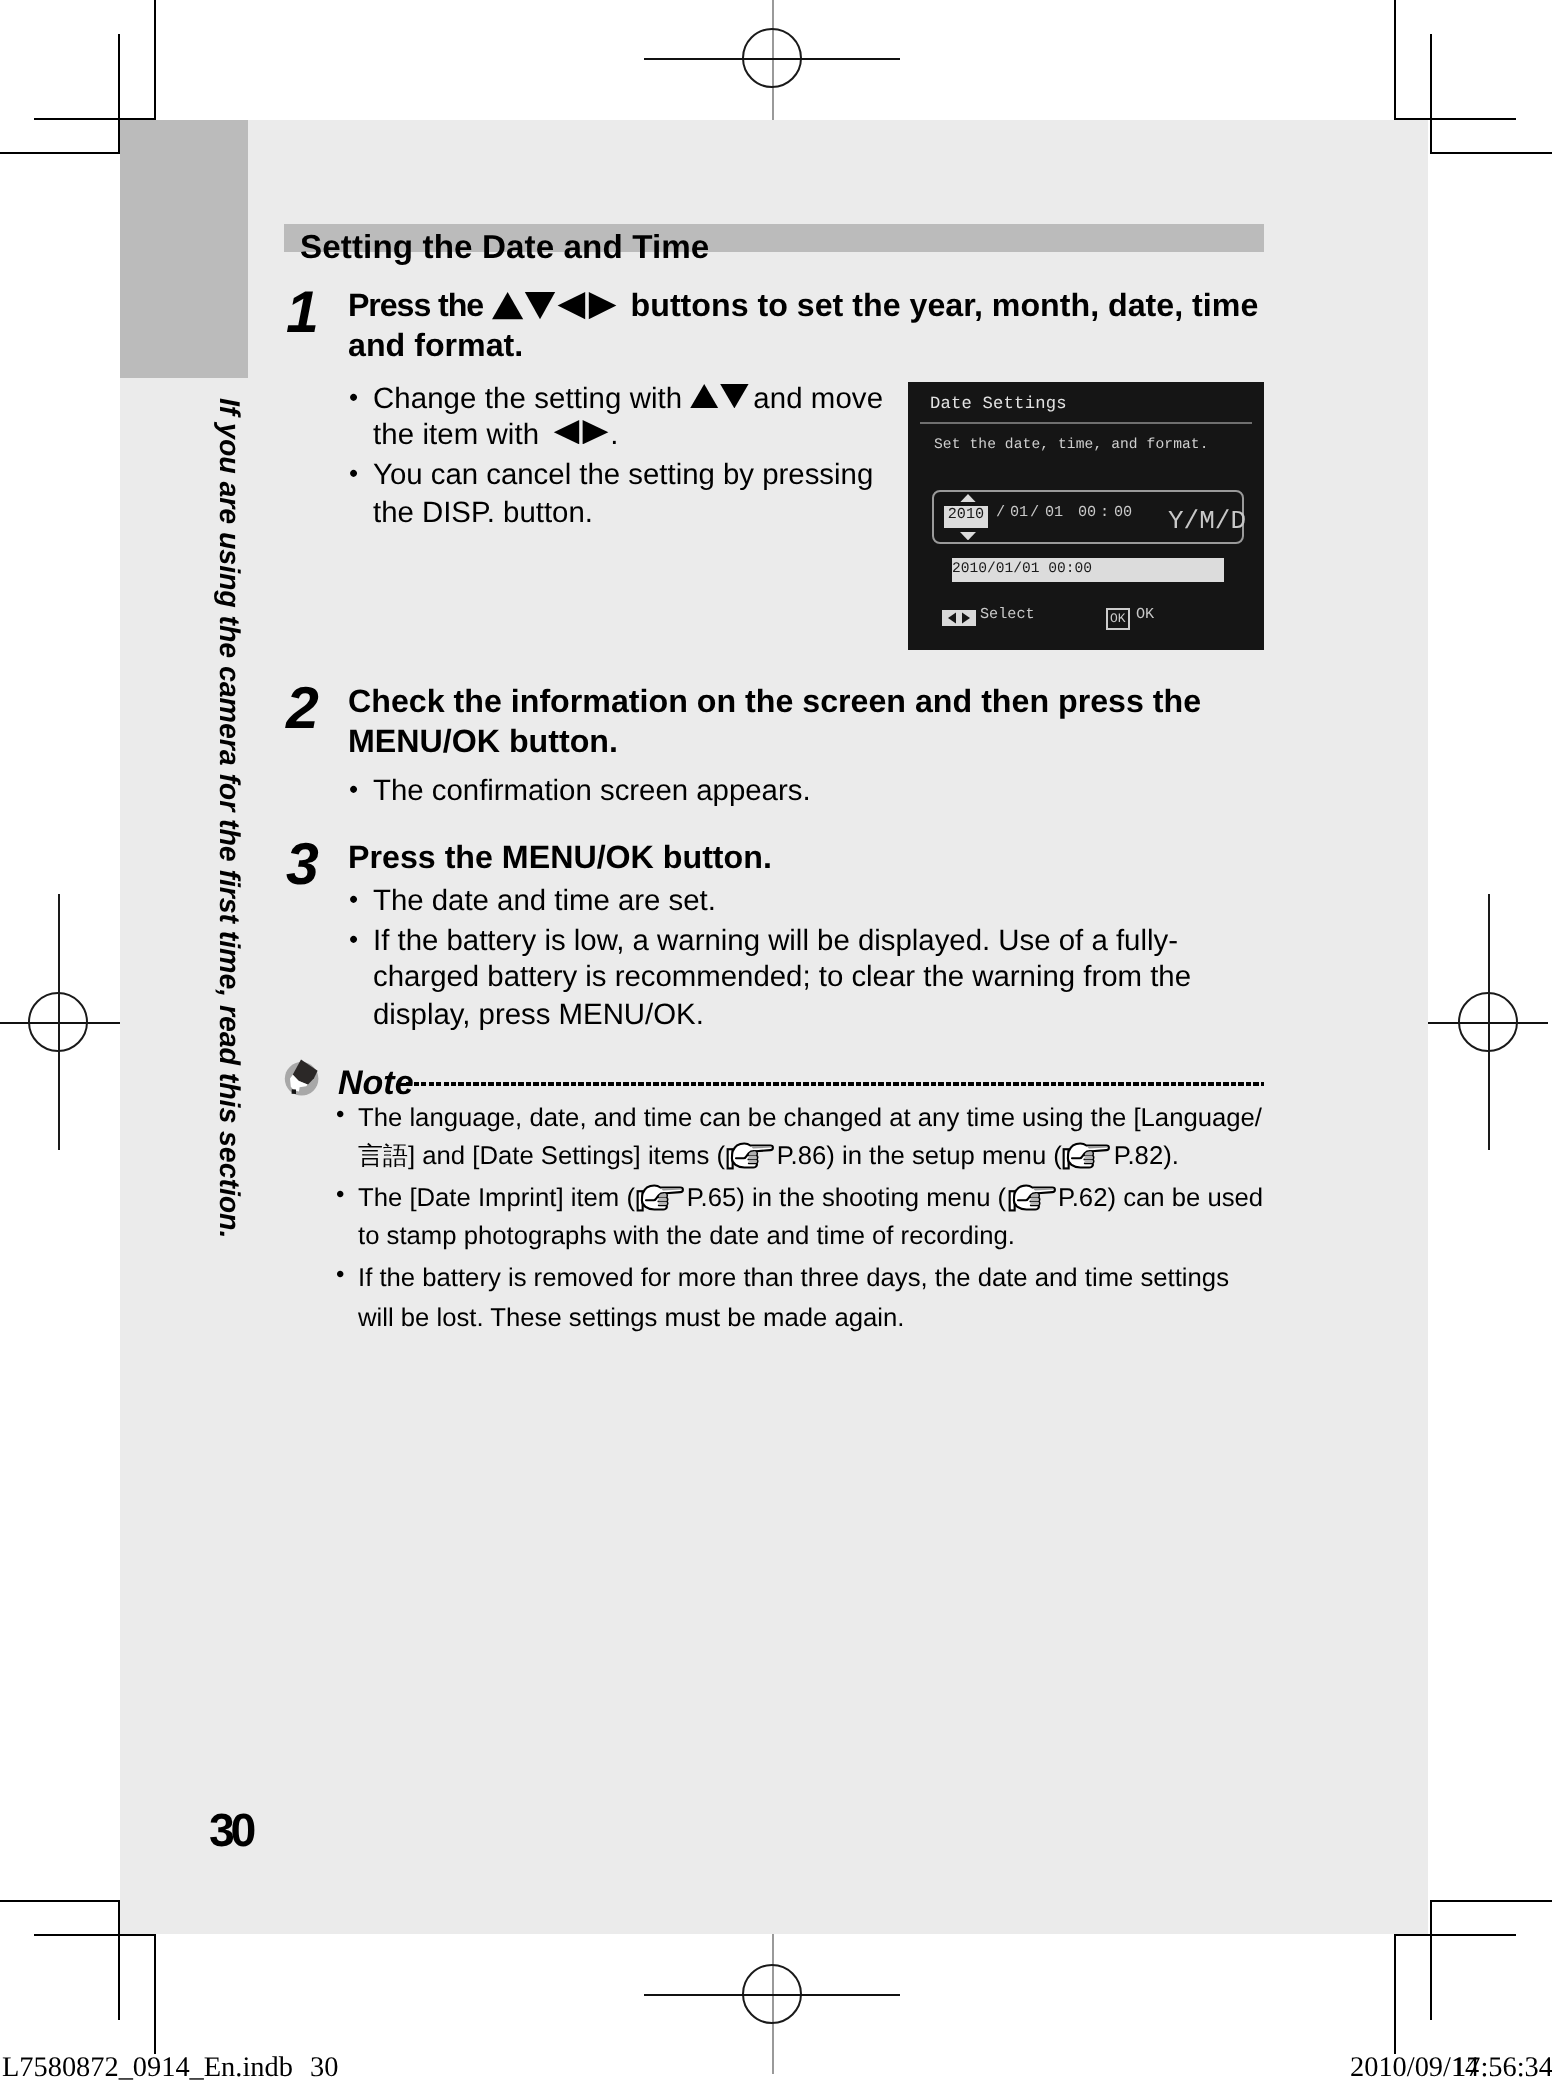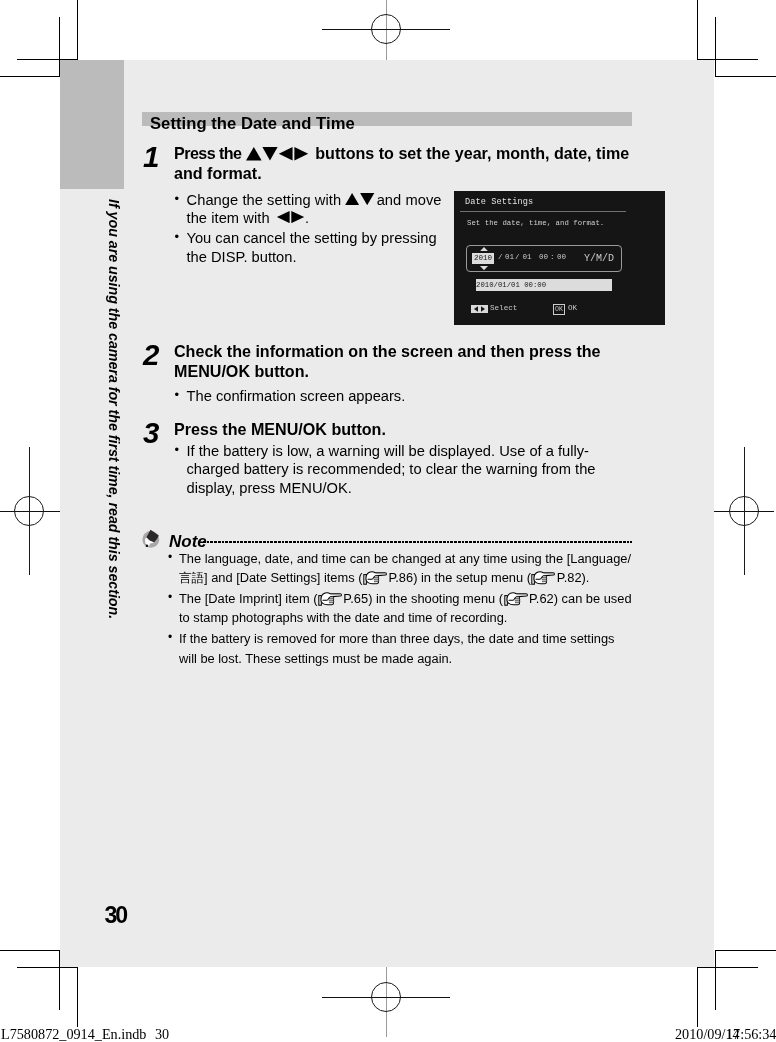--- a/index.html
+++ b/index.html
@@ -29,21 +29,21 @@
   
   .step{position:absolute;left:82px;width:492px;}
   .stepnum{position:absolute;left:1px;top:-4px;width:26px;
      font-family:"Liberation Sans",sans-serif;font-weight:bold;font-style:italic;font-size:29.5px;color:#000;}
   .steptitle{position:absolute;left:32px;width:458px;font-weight:bold;font-size:16.1px;line-height:19.6px;color:#000;}
   .sq{letter-spacing:-0.55px;}
   .bullets{position:absolute;left:32.5px;width:400px;}
   .bul{position:relative;padding-left:12px;font-size:14.7px;line-height:18.4px;color:#000;margin-bottom:1.6px;}
   .bul:before{content:"\2022";position:absolute;left:0px;top:-1px;font-size:13px;}
   
-  .lcd{position:absolute;left:312px;top:47px;width:211px;height:134px;background:#151515;
+  .lcd{position:absolute;left:312px;top:47px;width:178px;height:134px;background:#151515;
        font-family:"Liberation Mono",monospace;color:#c8c8c8;overflow:hidden;}
   .lcd .t{position:absolute;white-space:nowrap;}
   .lcd-title{left:11px;top:6px;font-size:8.6px;letter-spacing:.1px;color:#e2e2e2;}
   .lcd-rule{position:absolute;left:6px;top:20px;width:166px;height:1px;background:#6f6f6f;}
   .lcd-instr{left:13px;top:28px;font-size:7.3px;letter-spacing:.05px;color:#cfcfcf;}
   .lcd-box{position:absolute;left:12px;top:54px;width:156px;height:27px;border:1px solid #9a9a9a;border-radius:4px;box-sizing:border-box;}
   .lcd-field{position:absolute;background:#dcdcdc;color:#1a1a1a;}
   .lcd-sel{left:18px;top:61.5px;width:22px;height:11.5px;font-size:7.6px;text-align:center;line-height:11.5px;letter-spacing:0px;}
   .lcd-pv{position:absolute;left:22px;top:88px;width:136px;height:12px;background:#dcdcdc;color:#1a1a1a;
         font-size:7.3px;line-height:12px;text-align:left;letter-spacing:0;}
@@ -186,21 +186,21 @@
       <div class="t lcd-instr">Set the date, time, and format.</div>
       <div class="lcd-box"></div>
       <div class="lcd-field lcd-sel">2010</div>
       <div class="t" style="left:44px;top:62px;font-size:7.6px;">/</div>
       <div class="t" style="left:51px;top:62px;font-size:7.6px;">01</div>
       <div class="t" style="left:61px;top:62px;font-size:7.6px;">/</div>
       <div class="t" style="left:68.5px;top:62px;font-size:7.6px;">01</div>
       <div class="t" style="left:85px;top:62px;font-size:7.6px;">00</div>
       <div class="t" style="left:96px;top:62px;font-size:7.6px;">:</div>
       <div class="t" style="left:103px;top:62px;font-size:7.6px;">00</div>
-      <div class="t" style="left:130px;top:62px;font-size:10px;">Y/M/D</div>
+      <div class="t" style="left:130px;top:62px;font-size:13px;">Y/M/D</div>
       <svg style="position:absolute;left:25.5px;top:56px;" width="8" height="4.2" viewBox="0 0 8 4.2">
           <path d="M4 0 L8 4.2 L0 4.2 Z" fill="#dcdcdc"></path>
         </svg>
       <svg style="position:absolute;left:25.5px;top:74.8px;" width="8" height="4.2" viewBox="0 0 8 4.2">
           <path d="M4 4.2 L0 0 L8 0 Z" fill="#dcdcdc"></path>
         </svg>
       <div class="lcd-pv">2010/01/01 00:00</div>
       <svg style="position:absolute;left:17px;top:114px;" width="17" height="8" viewBox="0 0 17 8">
           <rect x="0" y="0" width="17" height="8" fill="#d9d9d9"></rect>
           <path d="M7 1.3 L7 6.7 L3 4 Z" fill="#151515"></path>
@@ -241,20 +241,21 @@
             <use href="#manicule"></use>
           </svg><span>P.62</span><span>) can be used to stamp photographs with the date and time of recording.</span></div>
       <div class="nbul"><span>If the battery is removed for more than three days, the date and time settings will be lost. These settings must be made again.</span></div>
     </div>
   </div>
 
   <div class="step" style="top:360px;">
     <div class="stepnum">3</div>
     <div class="steptitle" style="top:0;">Press the MENU/OK button.</div>
     <div class="bullets" style="top:22px;width:424px;">
+      <div class="bul"><span>The date and time are set.</span></div>
       <div class="bul"><span>If the battery is low, a warning will be displayed. Use of a fully-charged battery is recommended; to clear the warning from the display, press MENU/OK.</span></div>
     </div>
   </div>
 </div>
 
 <div class="footer" style="left:1px;top:1026px;">L7580872_0914_En.indb</div>
 <div class="footer" style="left:155px;top:1026px;">30</div>
 <div class="footer" style="left:675px;top:1026px;">2010/09/14</div>
 <div class="footer" style="left:726px;top:1026px;">17:56:34</div>
 

